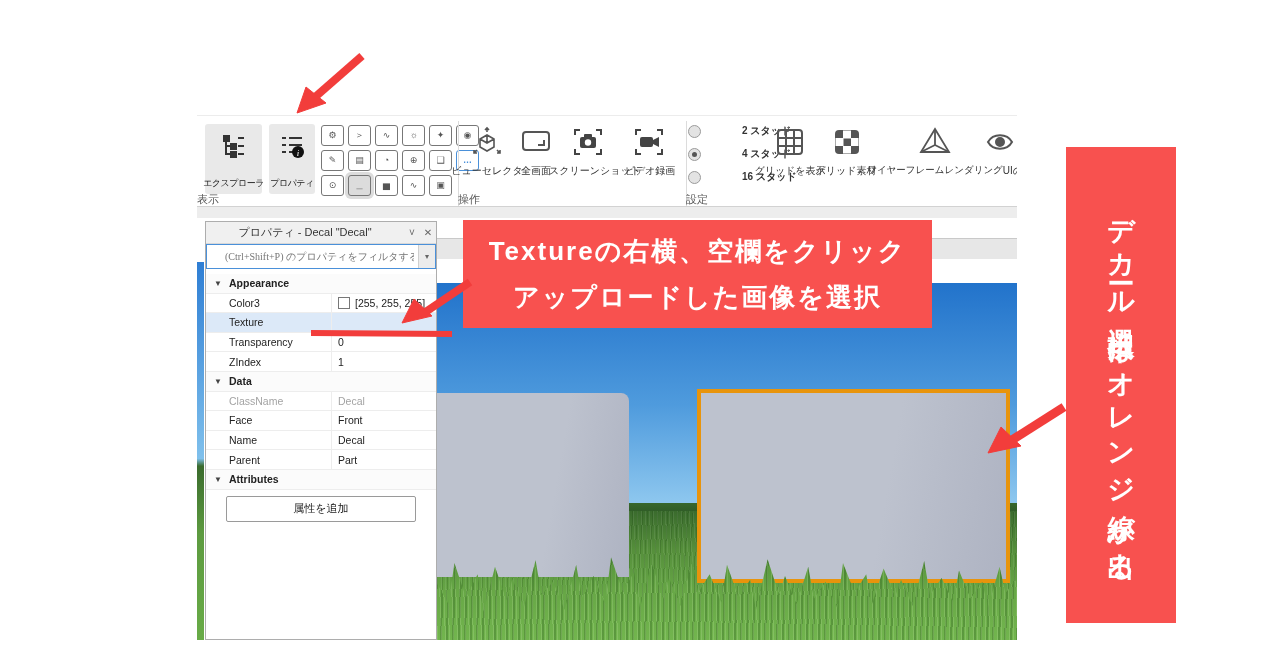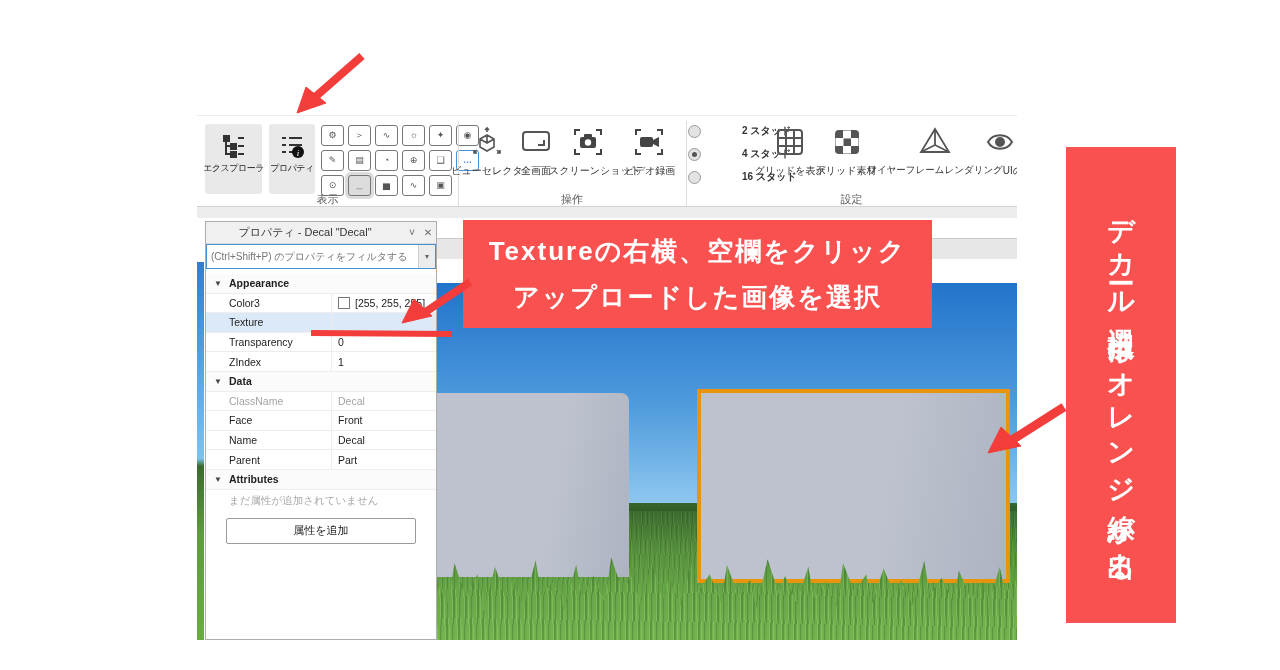--- a/index.html
+++ b/index.html
@@ -4,23 +4,23 @@
 <style>
   html,body{margin:0;padding:0;background:#fff;}
   #canvas{position:relative;width:1280px;height:670px;background:#fff;overflow:hidden;
           font-family:"Liberation Sans","DejaVu Sans",sans-serif;color:#222;}
   .abs{position:absolute;}
 
   
   #ribbon{left:197px;top:115px;width:820px;height:91px;background:#fff;border-top:1px solid #ececec;overflow:hidden;}
   #ribbon-strip{left:197px;top:206px;width:820px;height:11px;background:#ededed;border-top:1px solid #d2d2d2;}
   .bigbtn{position:absolute;top:8px;background:#e9e9e9;border-radius:3px;display:flex;flex-direction:column;align-items:center;justify-content:flex-start;cursor:pointer;}
-  .bigbtn .blabel{font-size:9px;color:#222;margin-top:3px;white-space:nowrap;letter-spacing:-0.5px;}
+  .bigbtn .blabel{font-size:9px;color:#222;margin-top:18px;white-space:nowrap;letter-spacing:-0.5px;}
   .bigbtn svg{margin-top:9px;}
-  .grouplabel{position:absolute;top:76px;text-align:center;font-size:11px;color:#555;}
+  .grouplabel{position:absolute;top:76px;font-size:11px;color:#555;}
   .vsep{position:absolute;top:5px;height:88px;border-left:1px solid #dcdcdc;}
   #minigrid{position:absolute;left:122px;top:7px;width:165px;display:grid;grid-template-columns:repeat(6,27px);grid-auto-rows:25px;}
   .mini{display:flex;align-items:center;justify-content:center;width:21px;height:19px;margin:2px;border:1px solid #777;border-radius:3px;font-size:9px;color:#555;background:#fff;cursor:pointer;line-height:1;}
   .mini.hl{background:#dcdcdc;box-shadow:0 0 0 3px #dcdcdc;}
   .mini.chat{border-color:#4a90d9;color:#4a90d9;font-weight:bold;}
   .ribicon{position:absolute;cursor:pointer;}
   .riblabel{position:absolute;top:48px;font-size:10px;color:#333;text-align:center;white-space:nowrap;}
   .radio-row{position:absolute;display:flex;align-items:center;cursor:pointer;gap:36px;}
   .radio{width:11px;height:11px;border-radius:50%;background:#e3e3e3;border:1px solid #9b9b9b;margin-right:5px;position:relative;}
   .radio.sel::after{content:"";position:absolute;left:3px;top:3px;width:5px;height:5px;border-radius:50%;background:#555;}
@@ -47,21 +47,21 @@
      clip-path:polygon(0 100%,0 40%,2% 62%,3% 18%,5% 55%,7% 30%,8% 70%,10% 22%,12% 58%,13% 35%,15% 65%,17% 15%,18% 52%,20% 38%,22% 68%,24% 20%,25% 55%,27% 32%,29% 62%,30% 12%,32% 48%,34% 28%,35% 66%,37% 18%,39% 56%,40% 34%,42% 64%,44% 16%,45% 50%,47% 30%,49% 60%,50% 20%,52% 55%,54% 36%,55% 68%,57% 14%,59% 52%,60% 32%,62% 62%,64% 22%,65% 56%,67% 38%,69% 66%,70% 18%,72% 50%,74% 30%,75% 62%,77% 24%,79% 54%,80% 36%,82% 64%,84% 16%,85% 52%,87% 34%,89% 60%,90% 26%,92% 56%,94% 38%,95% 66%,97% 22%,98% 50%,100% 35%,100% 100%);}
   #sliver{left:197px;top:262px;width:7px;height:378px;
      background:linear-gradient(#2e7ed4 0,#7fc0ec 52%,#3a6b2d 54%,#5d9b40 72%,#68ab47 100%);}
 
   
   #panel{left:205px;top:221px;width:232px;height:419px;background:#fff;border:1px solid #adadad;box-sizing:border-box;font-size:10.5px;}
   .p-header{height:21px;background:#f0f0f0;border-bottom:1px solid #d8d8d8;display:flex;align-items:center;}
   .p-title{flex:1;text-align:center;font-size:11px;color:#333;}
   .p-winbtn{width:16px;text-align:center;color:#666;font-size:10px;cursor:pointer;}
   .p-filter{height:23px;border:1px solid #4a90d9;display:flex;margin:0;}
-  .p-filter input{flex:1;border:0;outline:none;font-size:10px;padding:0 4px;color:#333;font-family:Liberation Sans, sans-serif;background:#fff;min-width:0;}
+  .p-filter input{flex:1;border:0;outline:none;font-size:10px;padding:0 4px;color:#333;font-family:Liberation Serif, serif;background:#fff;min-width:0;margin-left:14px;}
   .p-dd{width:16px;background:#ececec;border-left:1px solid #cfcfcf;display:flex;align-items:center;justify-content:center;color:#666;font-size:8px;cursor:pointer;}
   .p-rows{position:absolute;left:0;right:0;top:52px;}
   .prow{display:flex;height:19.6px;border-bottom:1px solid #ededed;align-items:center;box-sizing:border-box;cursor:default;}
   .prow .lbl{width:125px;padding-left:23px;box-sizing:border-box;color:#222;white-space:nowrap;overflow:hidden;}
   .prow .val{flex:1;align-self:stretch;display:flex;align-items:center;border-left:1px solid #ededed;padding-left:6px;color:#222;}
   .prow.sect{background:#fbfbfb;font-weight:bold;}
   .prow.sect .tri{width:15px;padding-left:8px;font-size:8px;color:#444;}
   .prow.sel{background:#dce9f8;}
   .prow.disabled .lbl,.prow.disabled .val{color:#a3a3a3;}
   .swatch{display:inline-block;width:10px;height:10px;background:#fff;border:1px solid #777;margin-right:5px;}
@@ -282,21 +282,20 @@
         <span class="val">Decal</span>
       </div>
       <div class="prow">
         <span class="lbl">Parent</span>
         <span class="val">Part</span>
       </div>
       <div class="prow sect">
         <span class="tri">▼</span>
         <span>Attributes</span>
       </div>
-      <div class="attr-empty">まだ属性が追加されていません</div>
       <button class="attr-btn">属性を追加</button>
     </div>
   </div>
 
 
   <div id="banner-mid" class="abs banner">
     <span>Textureの右横、空欄をクリック</span>
     <span>アップロードした画像を選択</span>
   </div>
 

